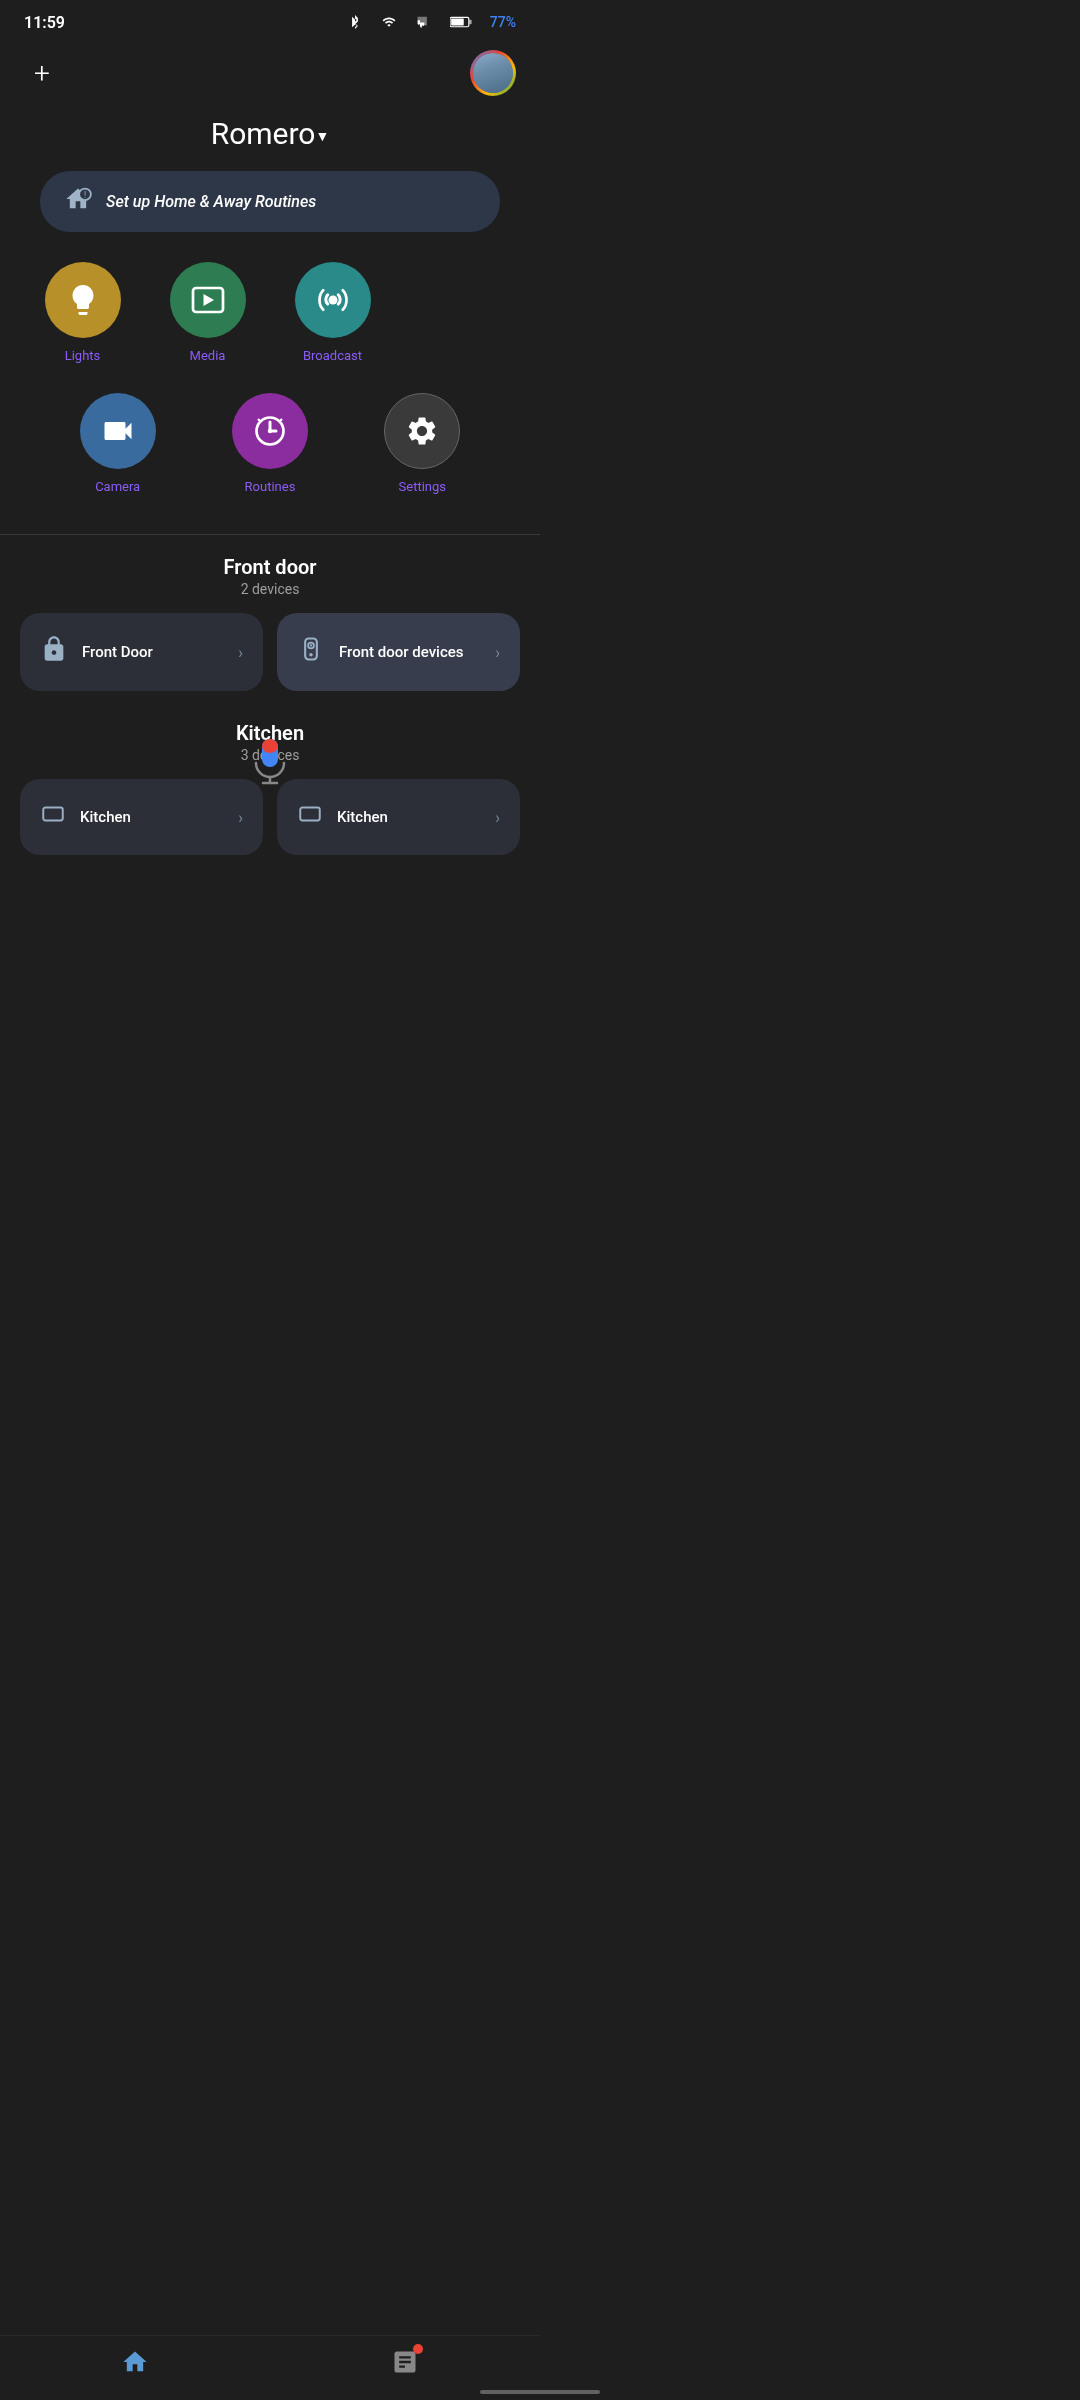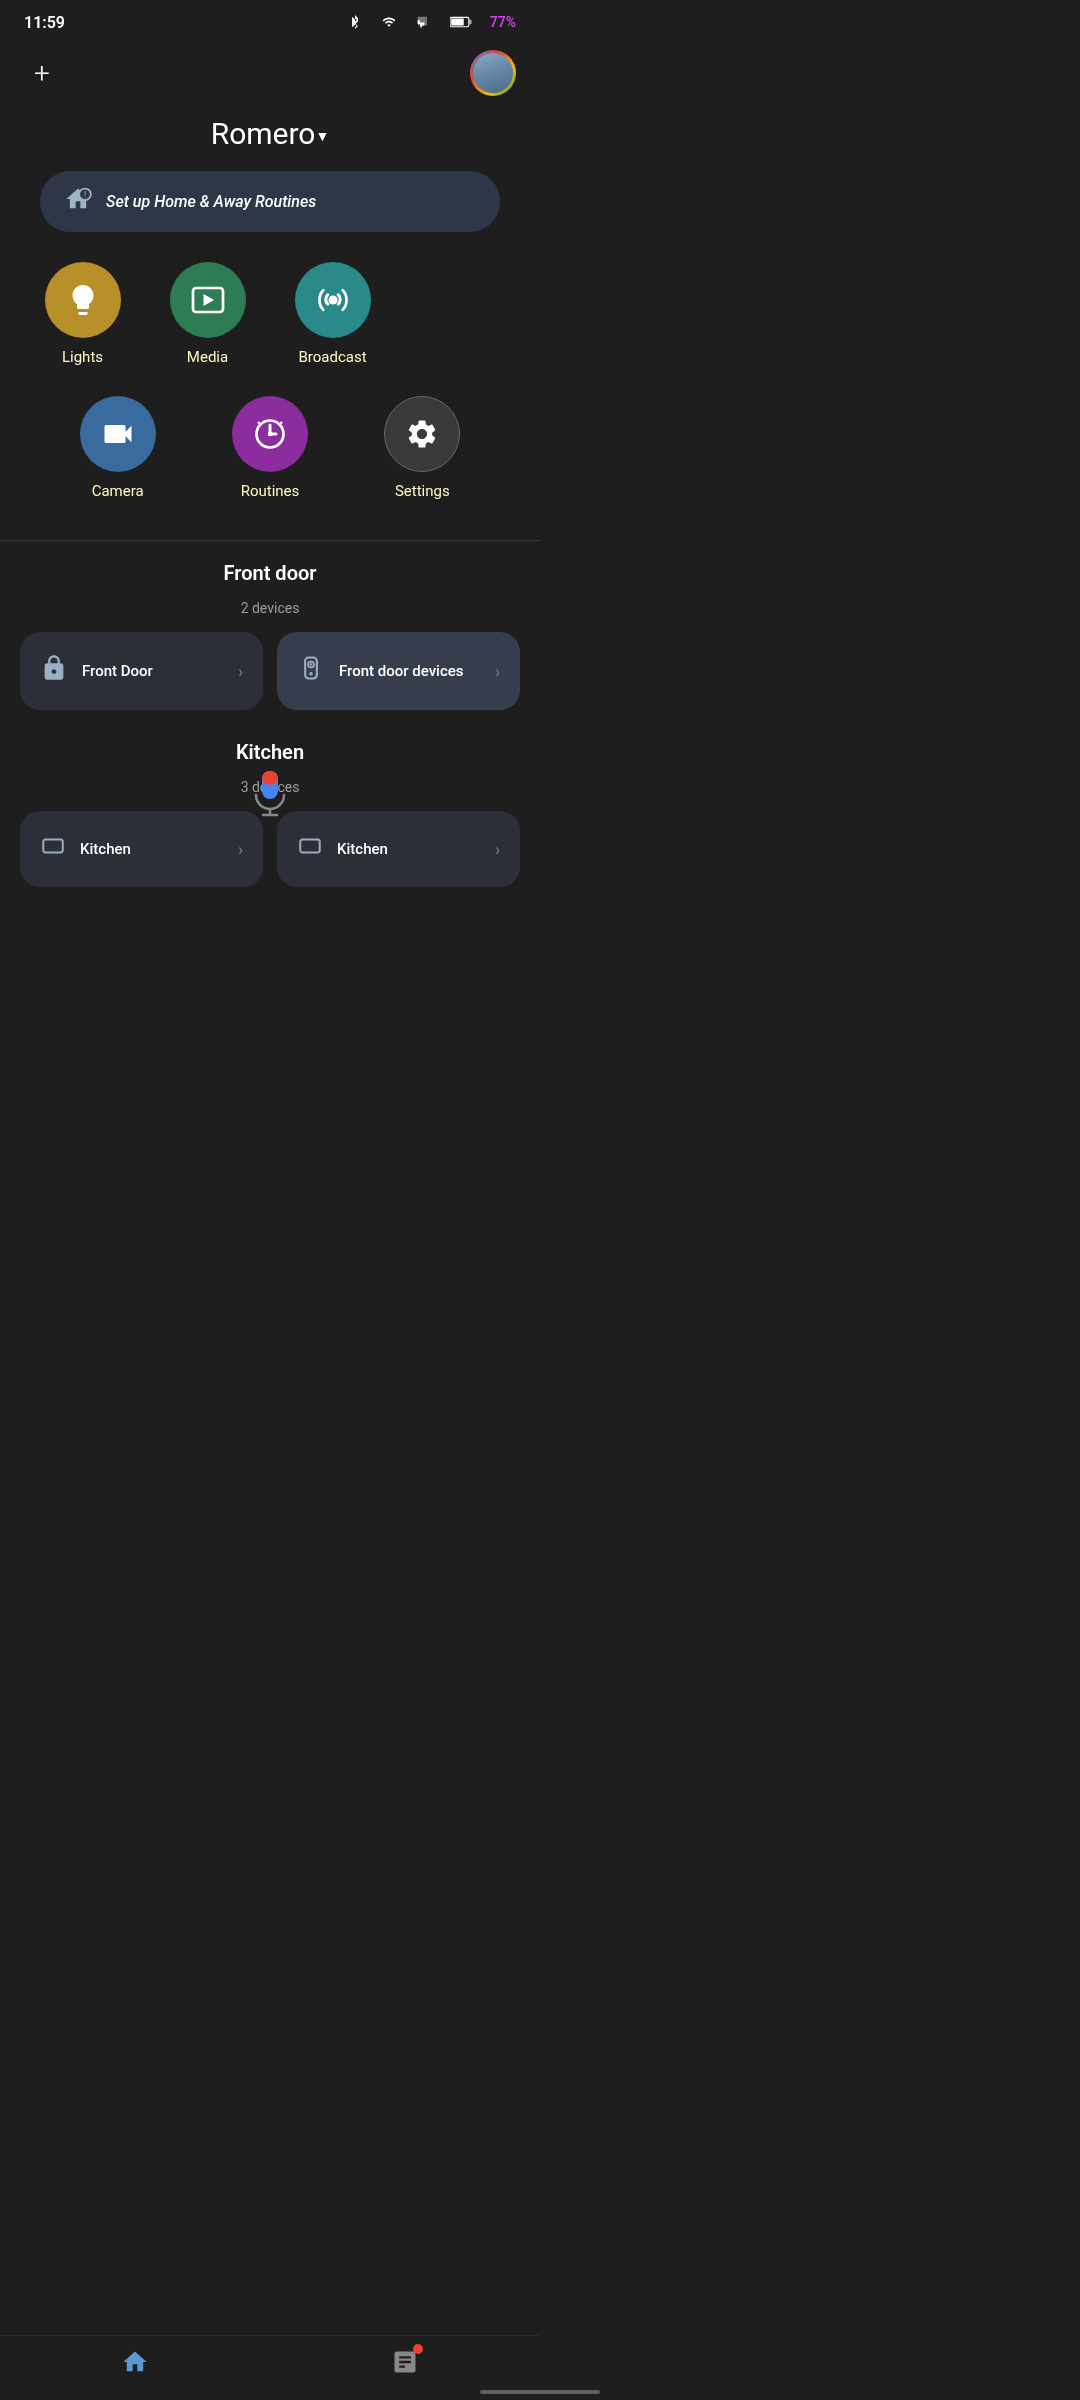--- a/index.html
+++ b/index.html
@@ -26,21 +26,21 @@
     .status-time {
       font-size: 16px;
       font-weight: 600;
       color: #fff;
     }
     .status-icons {
       display: flex;
       align-items: center;
       gap: 18px;
       font-size: 13px;
-      color: #d946ef;
+      color: #3b82f6;
     }
     .battery-text { font-size: 14px; font-weight: 500; }
 
     
     .top-bar {
       display: flex;
       justify-content: space-between;
       align-items: center;
       padding: 10px 24px 10px;
     }
@@ -138,22 +138,22 @@
     .quick-circle {
       width: 76px;
       height: 76px;
       border-radius: 50%;
       display: flex;
       align-items: center;
       justify-content: center;
       font-size: 30px;
     }
     .quick-label {
-      font-size: 15px;
-      color: #fef9c3;
+      font-size: 13px;
+      color: #8b5cf6;
       text-align: center;
     }
 
     .row2-grid {
       display: grid;
       grid-template-columns: repeat(3, 1fr);
       gap: 10px 17px;
       padding: 20px 50px 20px;
     }
 
@@ -170,21 +170,21 @@
       margin-bottom: 16px;
     }
     .room-title {
       font-size: 20px;
       font-weight: 600;
       color: #fff;
     }
     .room-subtitle {
       font-size: 14px;
       color: #9e9e9e;
-      margin-top: 15px;
+      margin-top: 2px;
     }
 
     
     .device-row {
       display: flex;
       gap: 14px;
       padding: 0 20px;
       margin-bottom: 10px;
     }
     .device-card {

